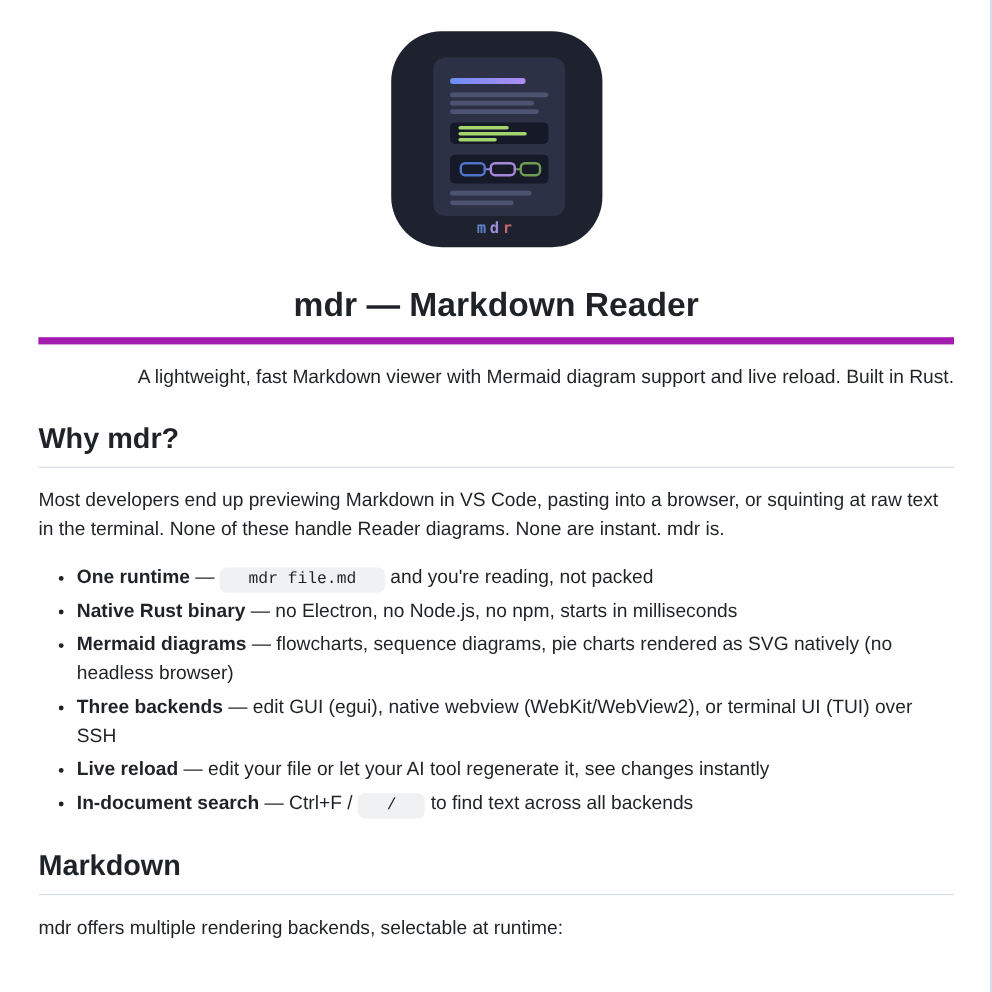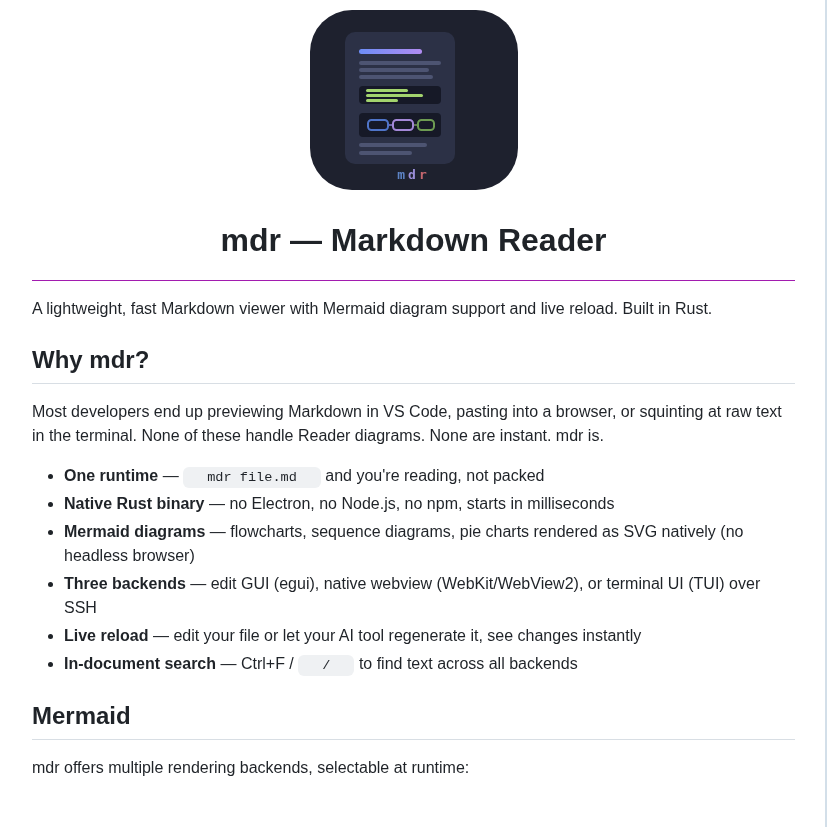--- a/index.html
+++ b/index.html
@@ -9,22 +9,22 @@
     background: #ffffff;
     color: #1f2328;
     font-family: "Liberation Sans", "DejaVu Sans", sans-serif;
     font-size: 16px; line-height: 1.5;
     position: relative;
   }
   .page { padding: 10px 32px 0 32px; height: 100%; }
 
   
   .logo {
-    width: 208px; height: 180px;
-    margin: 0 auto;
+    width: 176px; height: 180px;
+    margin: 16px auto;
     background: #1e212e;
     border-radius: 42px;
     position: relative;
   }
   .logo-doc {
     position: absolute; left: 35px; top: 22px;
     width: 110px; height: 132px;
     background: #2c3146;
     border-radius: 10px;
   }
@@ -56,27 +56,27 @@
     text-align: center;
     font-family: "DejaVu Sans Mono", "Liberation Mono", monospace;
     font-weight: bold; font-size: 13px; letter-spacing: 3px;
   }
   .ll-m { color: #5d84c6; }
   .ll-d { color: #9a8ed8; }
   .ll-r { color: #c4666e; }
 
   
   h1 {
-    font-size: 32px; font-weight: 700; line-height: 1.25;
+    font-size: 28px; font-weight: 700; line-height: 1.25;
     text-align: center;
     margin: 30px 0 16px 0;
-    padding-bottom: 20px;
-    border-bottom: 1px solid #a21caf;
+    padding-bottom: 10px;
+    border-bottom: 6px solid #a21caf;
   }
-  .tagline { text-align: left; margin: 0 0 16px 0; }
+  .tagline { text-align: right; margin: 0 0 16px 0; }
   h2 {
     font-size: 24px; font-weight: 700; line-height: 1.25;
     margin: 24px 0 16px 0;
     padding-bottom: 8px;
     border-bottom: 1px solid #d8dee4;
   }
   p { margin: 0 0 16px 0; }
   ul { margin: 0 0 16px 0; padding-left: 32px; }
   li { margin-top: 4px; }
   li:first-child { margin-top: 0; }
@@ -133,18 +133,18 @@
 
   <ul>
     <li><strong>One runtime</strong><span> — </span> <code>mdr file.md</code><span> and you're reading, not packed</span></li>
     <li><strong>Native Rust binary</strong><span> — no Electron, no Node.js, no npm, starts in milliseconds</span></li>
     <li><strong>Mermaid diagrams</strong><span> — flowcharts, sequence diagrams, pie charts rendered as SVG natively (no headless browser)</span></li>
     <li><strong>Three backends</strong><span> — edit GUI (egui), native webview (WebKit/WebView2), or terminal UI (TUI) over SSH</span></li>
     <li><strong>Live reload</strong><span> — edit your file or let your AI tool regenerate it, see changes instantly</span></li>
     <li><strong>In-document search</strong><span> — Ctrl+F / </span> <code>/</code><span> to find text across all backends</span></li>
   </ul>
 
-  <h2>Mermaid</h2>
+  <h2>Markdown</h2>
   <p>mdr offers multiple rendering backends, selectable at runtime:</p>
 
 </div>
 
 <div class="scroll-rail"></div>
 
 </body></html>

